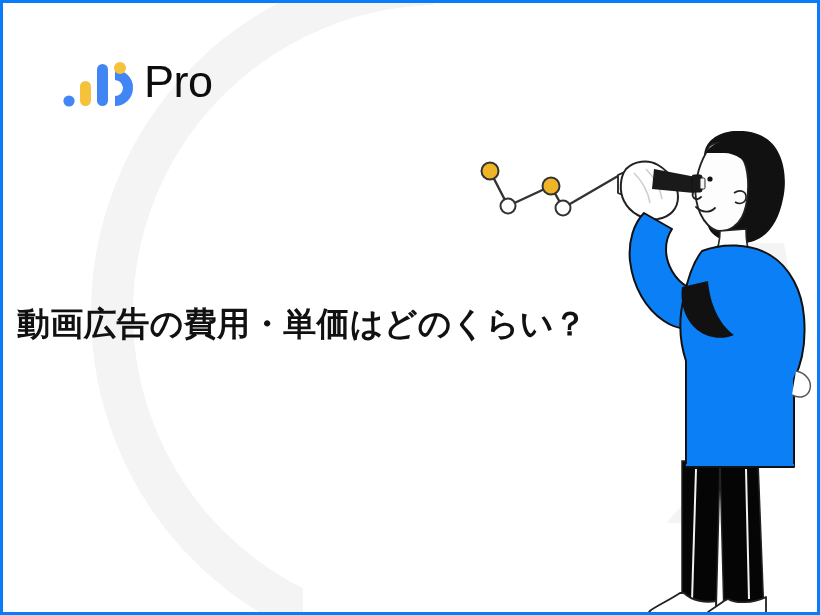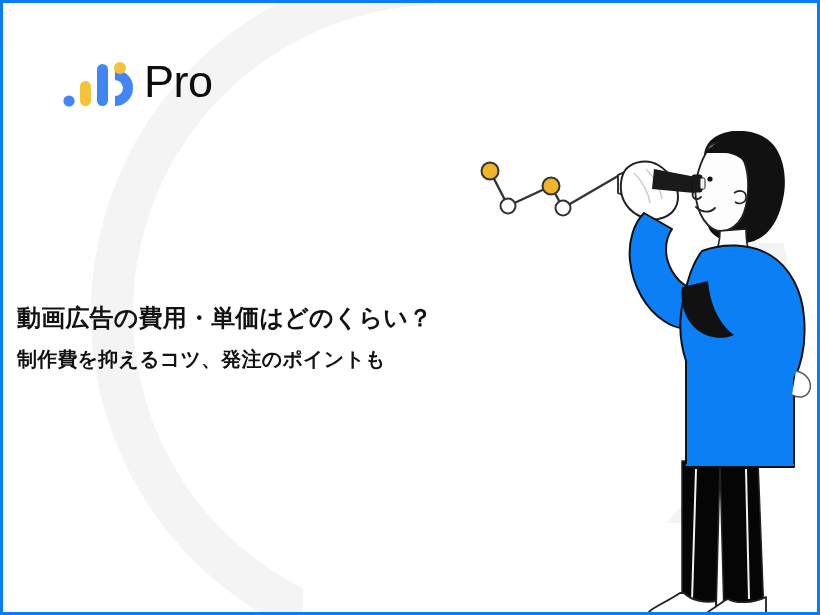--- a/index.html
+++ b/index.html
@@ -70,21 +70,21 @@
 
   
   .headline-block {
     position: absolute;
     left: 14px;
     top: 300px;
     width: 640px;
   }
   .headline {
     margin: 0;
-    font-size: 24px;
+    font-size: 33px;
     font-weight: bold;
     color: #111111;
     line-height: 1.28;
     letter-spacing: 0.2px;
     font-family: "DejaVu Sans", "Liberation Sans", sans-serif;
   }
   .subhead {
     margin: 12px 0 0 0;
     font-size: 20px;
     font-weight: bold;
@@ -122,21 +122,20 @@
         <path d="M52 47 A 18 18 0 0 0 52 11 L 52 21 A 8 8 0 0 1 52 37 Z" fill="#4285f4"></path>
         <path d="M52 11 L52 21 A 8 8 0 0 1 59.6 27 L 69.8 27 A 18 18 0 0 0 52 11 Z" fill="#4285f4"></path>
         <circle cx="57" cy="9" r="6" fill="#f5c33b"></circle>
       </svg>
     </div>
     <span class="logo-text">Pro</span>
   </div>
 
   <div class="headline-block">
     <h1 class="headline">動画広告の費用・単価はどのくらい？</h1>
-    <p class="subhead">制作費を抑えるコツ、発注のポイントも</p>
   </div>
 
   <div class="illustration">
     <svg width="362" height="487" viewBox="0 0 362 487" xmlns="http://www.w3.org/2000/svg">
 
       <g>
         <polyline points="32,40 50,75 93,55 105,77 160,45" fill="none" stroke="#333333" stroke-width="2.4" stroke-linecap="round" stroke-linejoin="round"></polyline>
         <circle cx="32" cy="40" r="8.5" fill="#f0b429" stroke="#333333" stroke-width="2"></circle>
         <circle cx="50" cy="75" r="7.5" fill="#ffffff" stroke="#333333" stroke-width="2"></circle>
         <circle cx="93" cy="55" r="8.5" fill="#f0b429" stroke="#333333" stroke-width="2"></circle>

